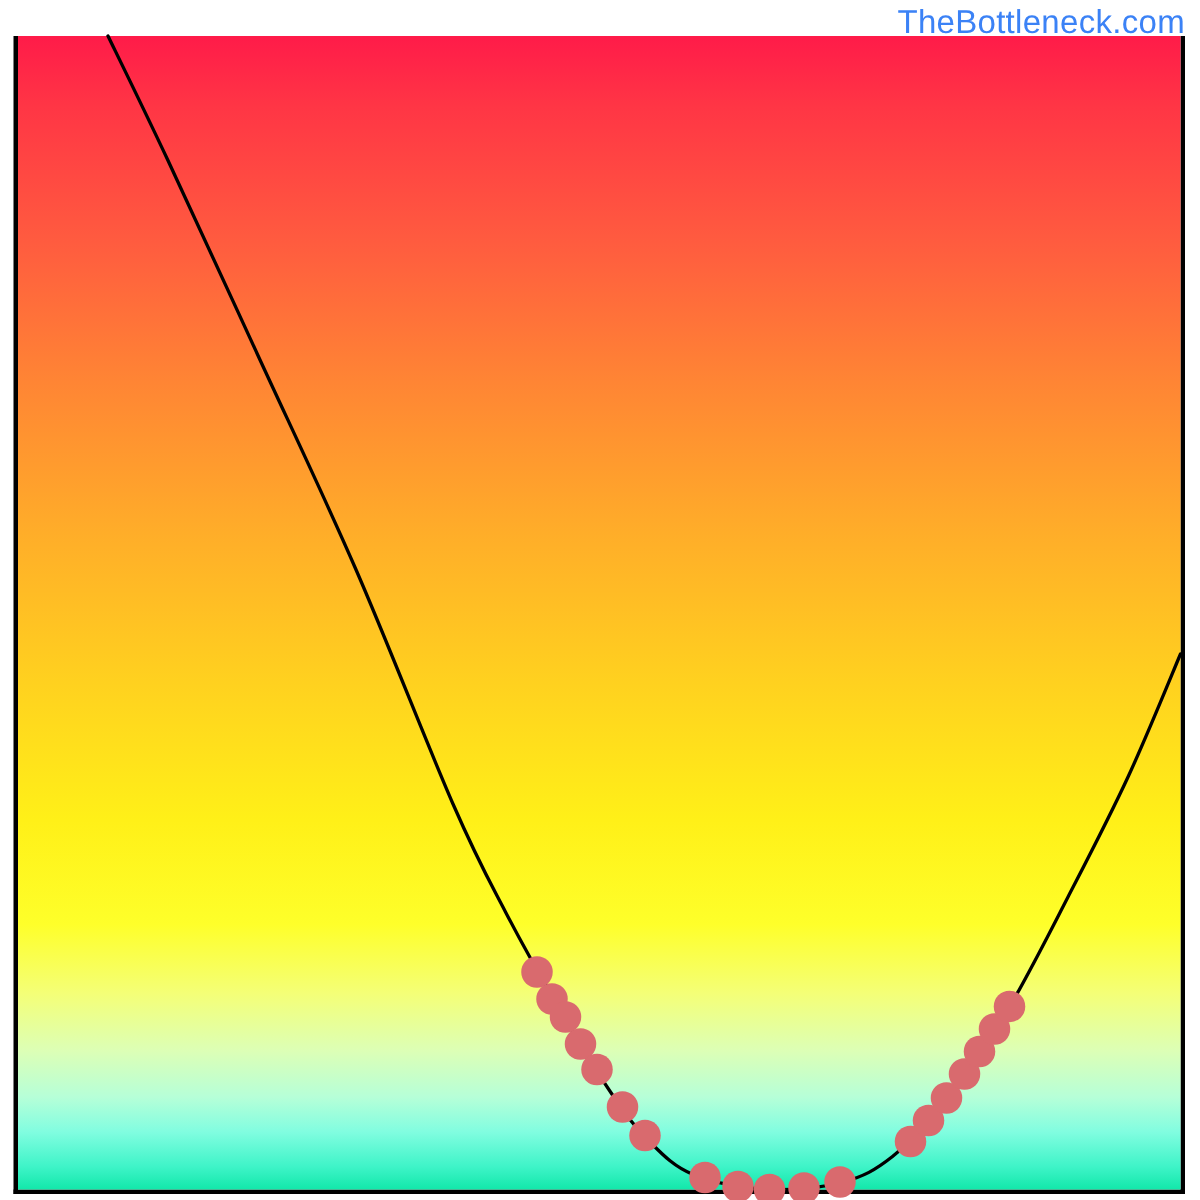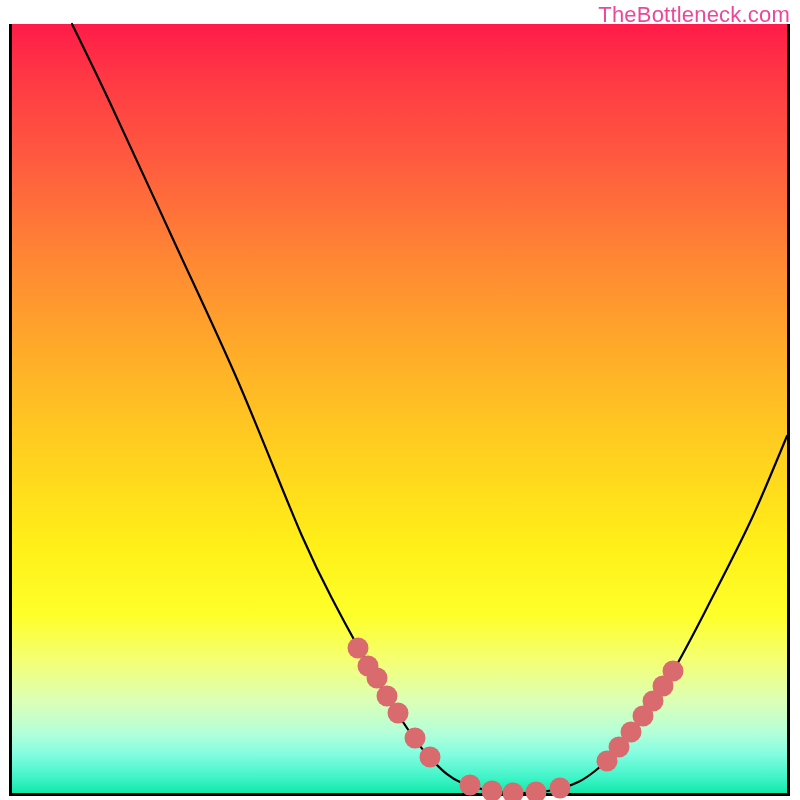--- a/index.html
+++ b/index.html
@@ -59,21 +59,21 @@
     right: 0;
     height: 24px;
     background: #ffffff;
   }
   .watermark {
     position: absolute;
     top: 2px;
     right: 10px;
     font-size: 22px;
     font-weight: 500;
-    color: #ec4899;
+    color: #3b82f6;
     letter-spacing: 0.2px;
   }
   svg.curve {
     position: absolute;
     left: 0;
     top: 0;
     width: 775px;
     height: 769px;
     overflow: visible;
   }

